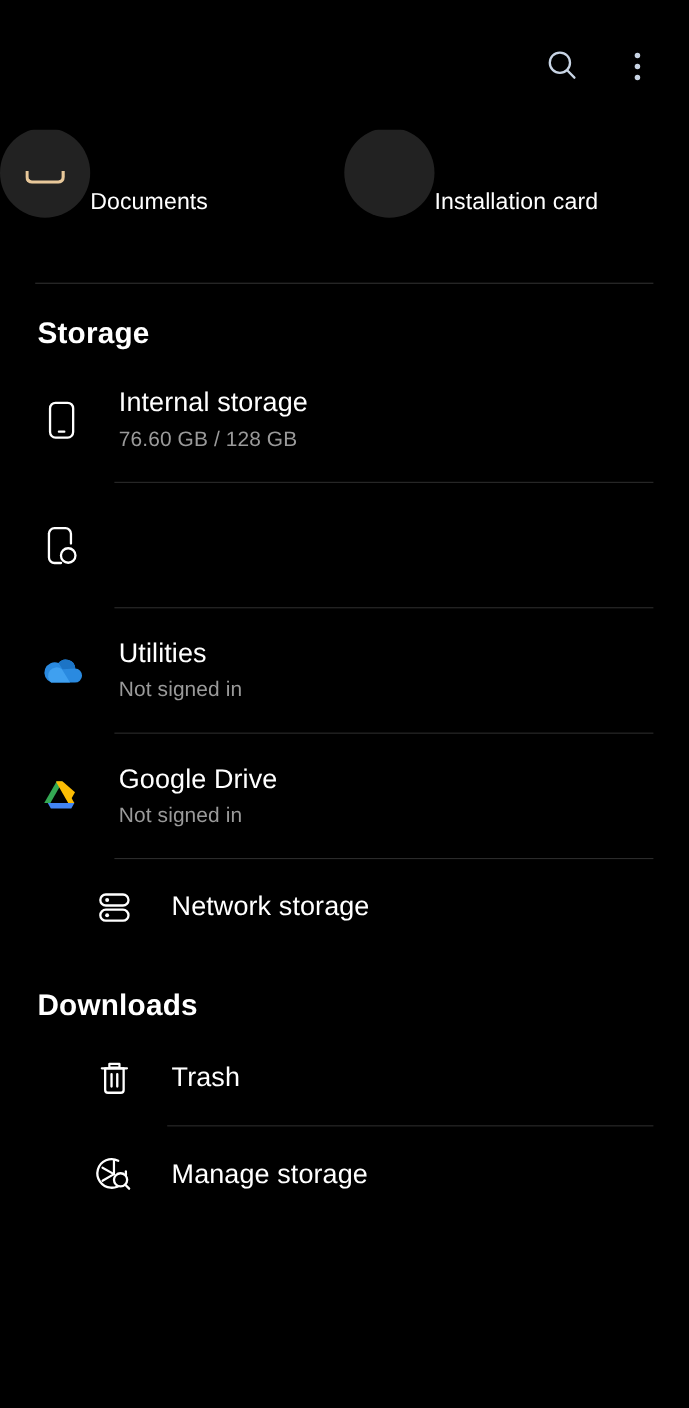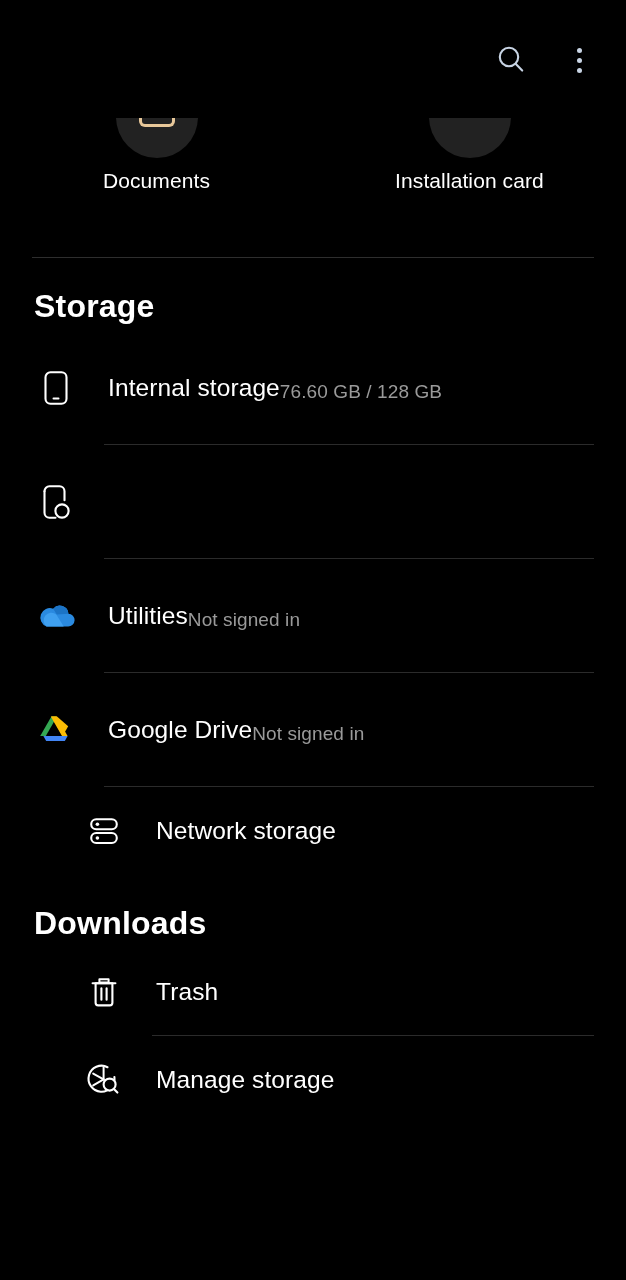--- a/index.html
+++ b/index.html
@@ -64,21 +64,21 @@
     top: 118px;
     left: 0;
     width: 626px;
     height: 120px;
     display: flex;
     overflow: hidden;
   }
   .shortcut {
     flex: 1 1 0;
     display: flex;
-    flex-direction: column;
+    flex-direction: row;
     align-items: center;
     cursor: pointer;
   }
   .shortcut-circle {
     width: 82px;
     height: 82px;
     border-radius: 50%;
     background: #222222;
     margin-top: -42px;
     position: relative;
@@ -129,21 +129,21 @@
   }
 
   
   .content {
     position: absolute;
     top: 258px;
     left: 0;
     width: 626px;
   }
   .section-title {
-    font-size: 32px;
+    font-size: 27px;
     font-weight: bold;
     color: #ffffff;
     padding: 30px 0 0 34px;
     letter-spacing: 0.2px;
   }
   .list {
     margin-top: 6px;
   }
   .row {
     position: relative;
@@ -162,20 +162,21 @@
     width: 44px;
     min-width: 44px;
     height: 44px;
     display: flex;
     align-items: center;
     justify-content: center;
     margin-right: 30px;
   }
   .row-text {
     display: flex;
+    flex-direction: column;
     justify-content: center;
   }
   .row-title {
     font-size: 24.5px;
     color: #ffffff;
     line-height: 1.18;
     letter-spacing: 0.1px;
   }
   .row-sub {
     font-size: 19px;

